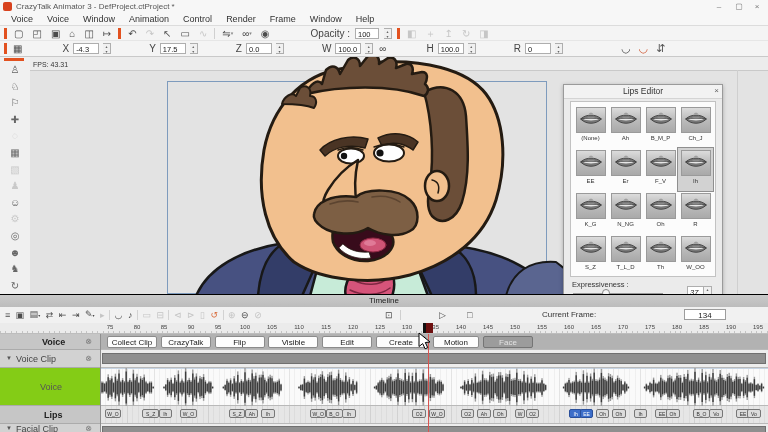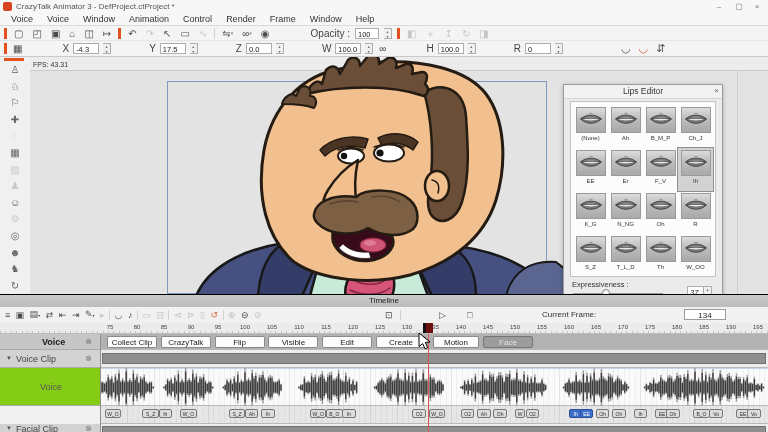--- a/index.html
+++ b/index.html
@@ -464,20 +464,23 @@
     <span class="tname abs" style="left:42px;top:3px;font-weight:bold;">Voice</span>
     <span class="tclose" style="top:3px;">⊗</span>
   </div>
   <div class="abs trow-l" style="top:55px;height:18px;background:#d2d2d2;">
     <span class="tarrow" style="top:5px;">▼</span>
     <span class="tname abs" style="left:16px;top:4px;color:#444;">Voice Clip</span>
     <span class="tclose" style="top:4px;">⊗</span>
   </div>
   <div class="abs trow-l" style="top:73px;height:38px;background:#84cc16;">
     <span class="tname abs" style="left:40px;top:14px;color:#555;">Voice</span>
+  </div>
+  <div class="abs trow-l" style="top:111px;height:18px;background:#c6c6c6;">
+    <span class="tname abs" style="left:44px;top:4px;font-weight:bold;">Lips</span>
   </div>
   <div class="abs trow-l" style="top:129px;height:9px;background:#d2d2d2;overflow:hidden;border-bottom:none;">
     <span class="tarrow" style="top:1px;">▼</span>
     <span class="tname abs" style="left:16px;top:0;color:#444;">Facial Clip</span>
     <span class="tclose" style="top:0;">⊗</span>
   </div>
 
   <div class="abs trow-r" style="top:39px;height:16px;background:#b2b2b2;" id="lane-boss">
       <div class="clipbtn" style="left: 7px; width: 50px;">Collect Clip</div>
       <div class="clipbtn" style="left: 60.8px; width: 50px;">CrazyTalk</div>

